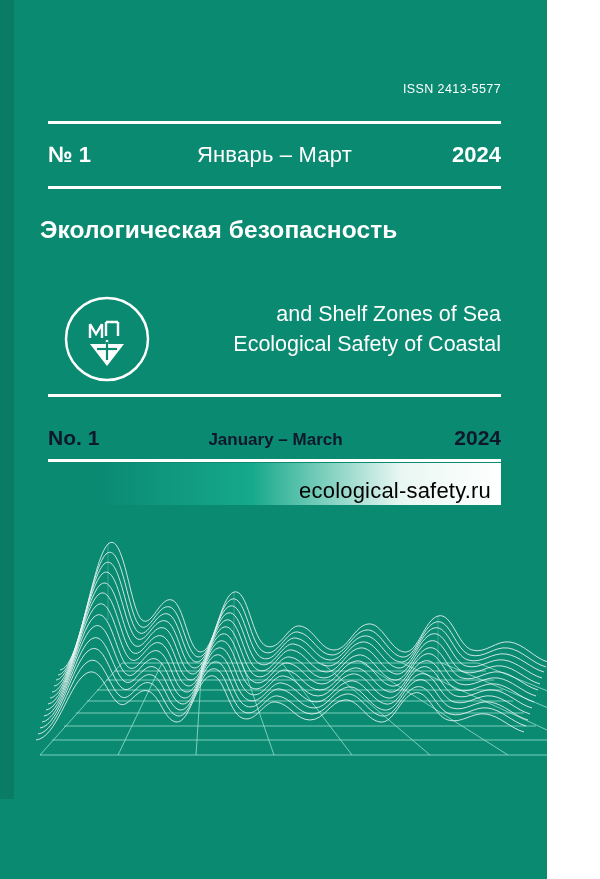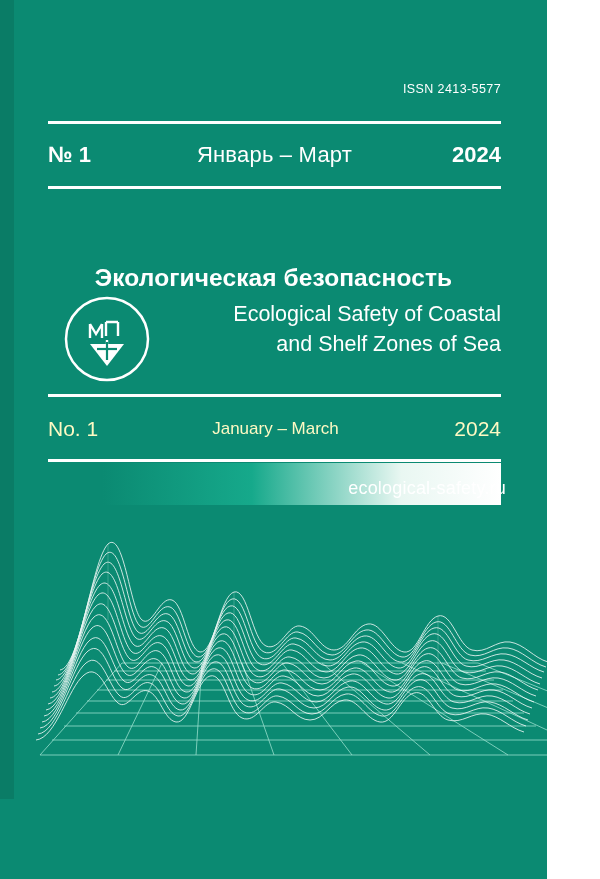--- a/index.html
+++ b/index.html
@@ -78,26 +78,25 @@
   }
   .issue-line .left { position: relative; z-index: 2; }
   .issue-line .right { position: relative; z-index: 2; }
 
   .title-ru {
     position: absolute;
     left: 40px;
     right: 40px;
     top: 214px;
     color: #ffffff;
-    text-align: center;
+    text-align: left;
     font-size: 24.5px;
     font-weight: bold;
     line-height: 1.32;
     letter-spacing: 0.1px;
-    margin-top: 48px;
   }
 
   .logo {
     position: absolute;
     left: 64px;
     top: 296px;
     width: 86px;
     height: 86px;
   }
   .logo svg { display: block; }
@@ -113,25 +112,26 @@
     line-height: 1.38;
     font-weight: normal;
   }
 
   .issue-line-en {
     position: absolute;
     left: 48px;
     right: 46px;
     top: 408px;
     height: 42px;
-    color: #fef9c3;
+    color: #0f172a;
     display: flex;
-    align-items: center;
+    align-items: flex-end;
     justify-content: space-between;
     font-size: 21px;
+    font-weight: bold;
   }
   .issue-line-en .mid {
     position: absolute;
     left: 2px; right: 0;
     text-align: center;
     font-size: 17px;
   }
   .issue-line-en .left { position: relative; z-index: 2; }
   .issue-line-en .right { position: relative; z-index: 2; }
 
@@ -139,24 +139,24 @@
   .band {
     position: absolute;
     left: 48px;
     right: 46px;
     top: 463px;
     height: 42px;
     background: linear-gradient(to right, #0b8a72 0%, #0b8a72 12%, #16a98b 45%, #e9f7f2 78%, #ffffff 100%);
   }
   .site {
     position: absolute;
-    right: 41px;
+    right: 56px;
     top: 478px;
-    color: #ffffff;
-    font-size: 18px;
+    color: #000000;
+    font-size: 22px;
     letter-spacing: 0.2px;
   }
 
   .artwork {
     position: absolute;
     left: 0;
     right: 0;
     top: 500px;
     height: 300px;
   }
@@ -200,22 +200,22 @@
       <path d="M16 30 L16 44 M16 30 L22 40 L28 30 M28 30 L28 44" fill="none" stroke="#ffffff" stroke-width="2.4" transform="translate(10,-2)"></path>
       <path d="M44 28 L44 42 M44 28 L56 28 M56 28 L56 42" fill="none" stroke="#ffffff" stroke-width="2.4" transform="translate(-2,-2)"></path>
       <path d="M26 48 L60 48 L43 70 Z" fill="#ffffff"></path>
       <path d="M43 44 L43 54" stroke="#ffffff" stroke-width="2.4"></path>
       <path d="M33 53 L53 53" stroke="#0b8a72" stroke-width="2.2"></path>
       <path d="M43 46 L43 64" stroke="#0b8a72" stroke-width="2.2"></path>
     </svg>
   </div>
 
   <div class="title-en">
+    <div>and Shelf Zones of Sea</div>
     <div>Ecological Safety of Coastal</div>
-    <div>and Shelf Zones of Sea</div>
   </div>
 
   <div class="rule rule-3 thick"></div>
 
   <div class="issue-line-en">
     <span class="left">No. 1</span>
     <span class="mid">January – March</span>
     <span class="right">2024</span>
   </div>
 

